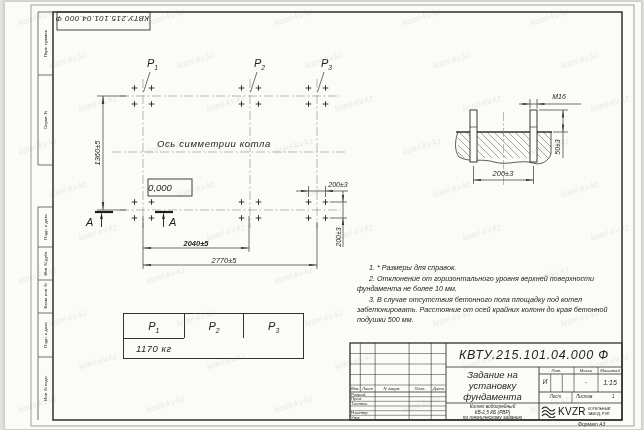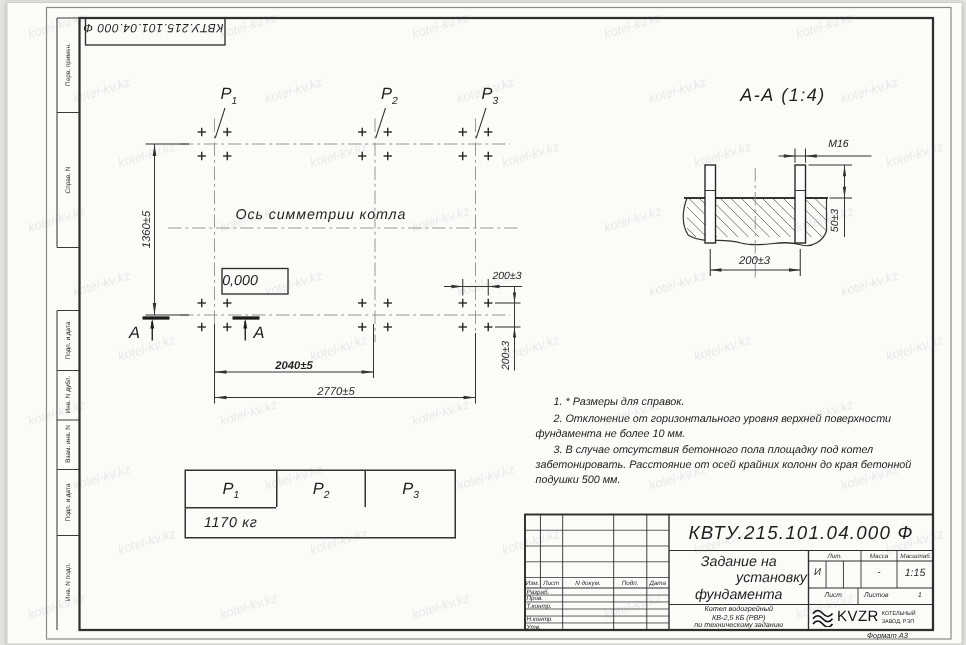--- a/index.html
+++ b/index.html
@@ -250,21 +250,20 @@
 
   <div class="lbl rot" style="left:98px;top:153px;font-size:7.5px;">1360±5</div>
   <div class="lbl ctr" style="left:170px;top:240px;width:52px;font-size:7.5px;font-weight:bold;">2040±5</div>
   <div class="lbl ctr" style="left:198px;top:257px;width:52px;font-size:7.5px;">2770±5</div>
   <div class="lbl ctr" style="left:318px;top:181px;width:40px;font-size:7px;">200±3</div>
   <div class="lbl rot" style="left:338px;top:237px;font-size:7px;">200±3</div>
 
   <div class="lbl" style="left:86px;top:217px;font-size:11px;">A</div>
   <div class="lbl" style="left:169px;top:217px;font-size:11px;">A</div>
 
-  <div class="lbl ctr" style="left:472px;top:57px;width:100px;font-size:12px;letter-spacing:1px;">А-А (1:4)</div>
   <div class="lbl ctr" style="left:544px;top:93px;width:30px;font-size:7px;">М16</div>
   <div class="lbl rot" style="left:557px;top:147px;font-size:7px;">50±3</div>
   <div class="lbl ctr" style="left:478px;top:170px;width:50px;font-size:7.5px;">200±3</div>
 
   <div id="ptable">
     <div class="cell hdr c0">
       <span><span>P</span><sub>1</sub></span>
       </div>
     <div class="cell hdr">
       <span><span>P</span><sub>2</sub></span>
@@ -277,21 +276,21 @@
 
   <div class="notes" style="position:absolute;left:357px;top:263px;width:262px;font-size:7.2px;line-height:1.4;">
     <p>1. * Размеры для справок.</p>
     <p>2. Отклонение от горизонтального уровня верхней поверхности фундамента не более 10 мм.</p>
     <p>3. В случае отсутствия бетонного пола площадку под котел забетонировать. Расстояние от осей крайних колонн до края бетонной подушки 500 мм.</p>
   </div>
 
   <div class="lbl ctr" style="left:448px;top:349px;width:172px;font-size:12.5px;letter-spacing:.8px;">КВТУ.215.101.04.000 Ф</div>
 
   <div class="lbl ctr" style="left:447px;top:370px;width:91px;font-size:9.5px;">Задание на</div>
-  <div class="lbl ctr" style="left:447px;top:381px;width:91px;font-size:9.5px;text-align:right;">установку</div>
+  <div class="lbl ctr" style="left:447px;top:381px;width:91px;font-size:9.5px;">установку</div>
   <div class="lbl ctr" style="left:447px;top:392px;width:91px;font-size:9.5px;">фундамента</div>
 
   <div class="lbl ctr" style="left:447px;top:405px;width:91px;font-size:4.8px;">Котел водогрейный</div>
   <div class="lbl ctr" style="left:447px;top:410.5px;width:91px;font-size:4.8px;">КВ-2,5 КБ (РВР)</div>
   <div class="lbl ctr" style="left:447px;top:415.5px;width:91px;font-size:4.8px;">по техническому заданию</div>
 
   <div class="lbl ctr" style="left:350px;top:386.5px;width:10px;font-size:4.2px;">Изм.</div>
   <div class="lbl ctr" style="left:360px;top:386.5px;width:15px;font-size:4.2px;">Лист</div>
   <div class="lbl ctr" style="left:375px;top:386.5px;width:34px;font-size:4.2px;">N докум.</div>
   <div class="lbl ctr" style="left:409px;top:386.5px;width:22px;font-size:4.2px;">Подп.</div>

